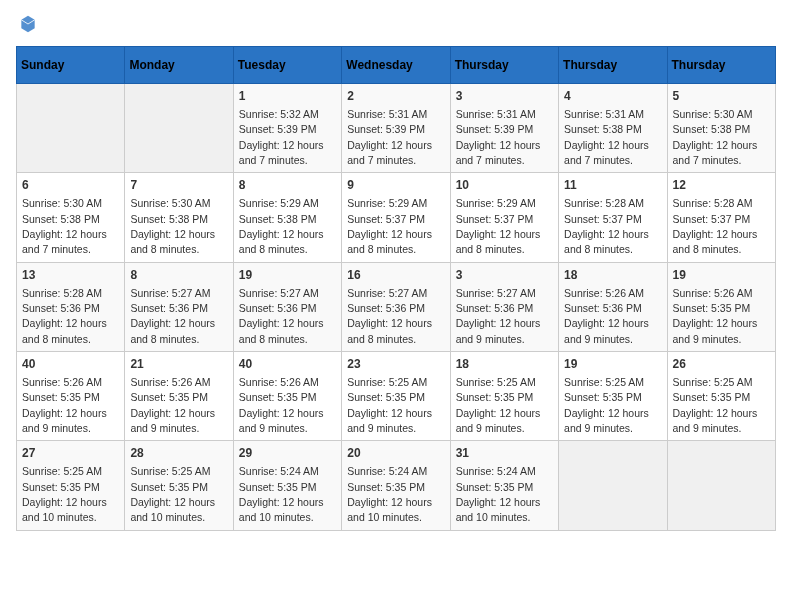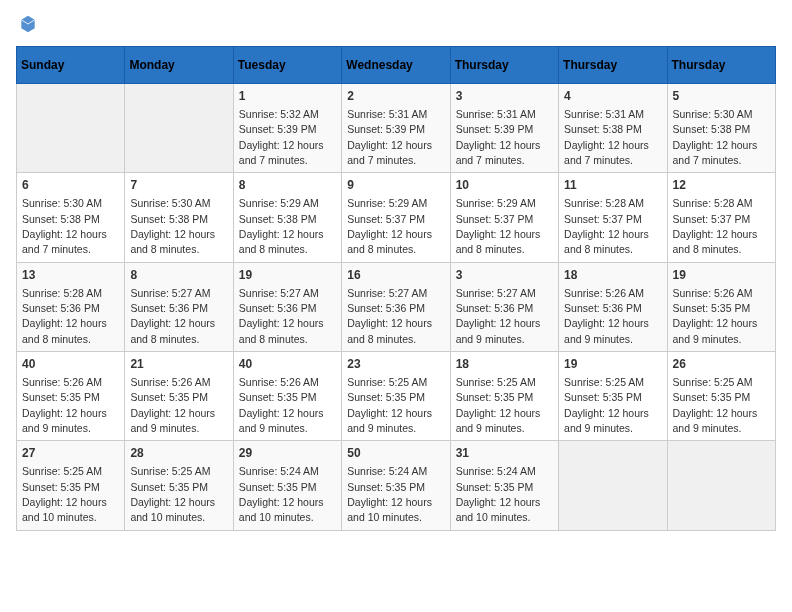--- a/index.html
+++ b/index.html
@@ -194,21 +194,21 @@
         <td><span class="day-num">26</span>
 <span class="cell-content">Sunrise: 5:25 AM<br>Sunset: 5:35 PM<br>Daylight: 12 hours and 9 minutes.</span></td>
       </tr>
       <tr>
         <td><span class="day-num">27</span>
 <span class="cell-content">Sunrise: 5:25 AM<br>Sunset: 5:35 PM<br>Daylight: 12 hours and 10 minutes.</span></td>
         <td><span class="day-num">28</span>
 <span class="cell-content">Sunrise: 5:25 AM<br>Sunset: 5:35 PM<br>Daylight: 12 hours and 10 minutes.</span></td>
         <td><span class="day-num">29</span>
 <span class="cell-content">Sunrise: 5:24 AM<br>Sunset: 5:35 PM<br>Daylight: 12 hours and 10 minutes.</span></td>
-        <td><span class="day-num">50</span>
+        <td><span class="day-num">20</span>
 <span class="cell-content">Sunrise: 5:24 AM<br>Sunset: 5:35 PM<br>Daylight: 12 hours and 10 minutes.</span></td>
         <td><span class="day-num">31</span>
 <span class="cell-content">Sunrise: 5:24 AM<br>Sunset: 5:35 PM<br>Daylight: 12 hours and 10 minutes.</span></td>
         <td class="empty-cell"></td>
         <td class="empty-cell"></td>
       </tr>
     </tbody>
 </table>
 
 </body></html>

